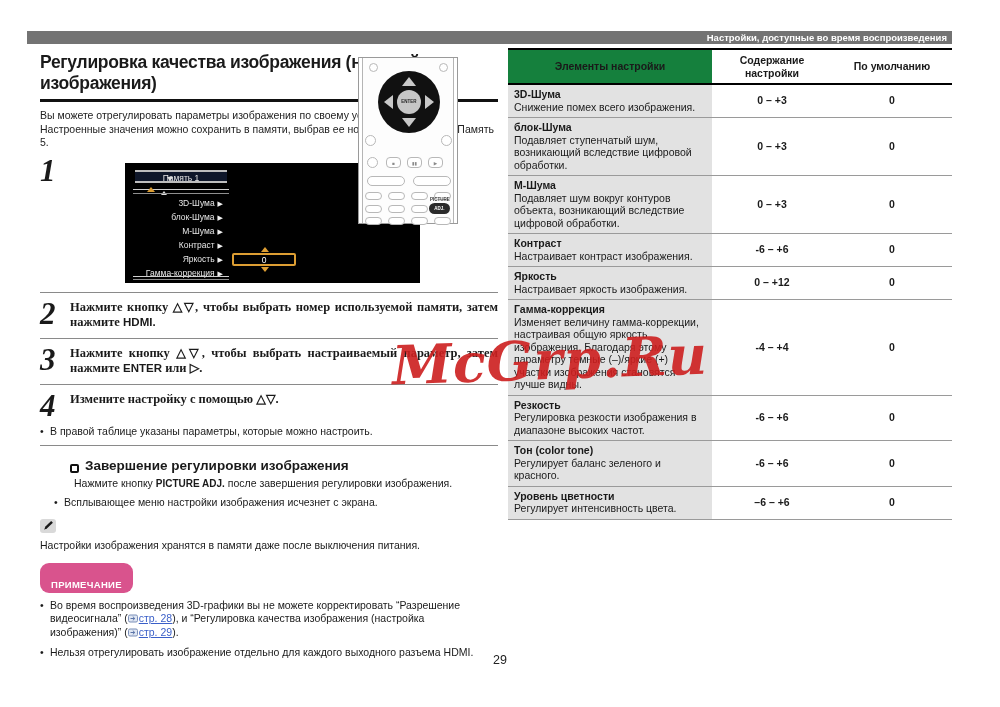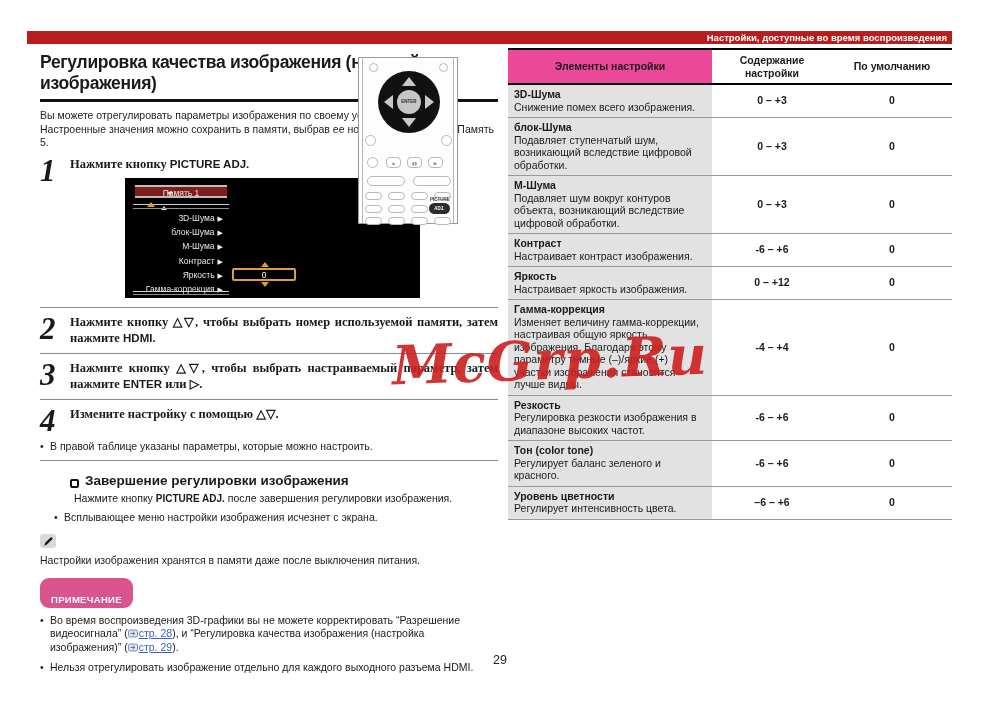--- a/index.html
+++ b/index.html
@@ -6,21 +6,21 @@
   html,body { margin:0; padding:0; }
   body {
     width:1000px; height:707px; position:relative; overflow:hidden;
     background:#ffffff; color:#1a1a1a;
     font-family:"Liberation Sans", sans-serif;
   }
 
   
   .banner {
     position:absolute; left:27px; top:31px; width:925px; height:13px;
-    background:#b91c1c; color:#fff; font-size:9.5px; font-weight:bold;
+    background:#737373; color:#fff; font-size:9.5px; font-weight:bold;
     text-align:right; line-height:13px; padding-right:5px;
   }
 
   
   .leftcol { position:absolute; left:40px; top:50px; width:458px; }
 
   .title {
     font-size:17.5px; font-weight:bold; letter-spacing:-0.3px;
     margin:0; padding:2px 0 5px 0; border-bottom:3px solid #111;
   }
@@ -43,21 +43,21 @@
   .bullet-line { font-size:10.5px; line-height:13px; margin-top:6px; padding-left:10px; position:relative; }
   .bullet-line::before { content:"•"; position:absolute; left:0; }
 
   
   .screens { margin:6px 0 2px 55px; }
   .osd { width:295px; height:120px; background:#000; position:relative;
          color:#e6e6e6; font-size:8.5px; }
   .osd-mem-box {
     position:absolute; left:10px; top:7px; width:92px; height:13px;
     border-top:2px solid #bdbdbd; border-bottom:2px solid #bdbdbd;
-    background:#7f1d1d; text-align:center; line-height:12px;
+    background:#0f172a; text-align:center; line-height:12px;
   }
   .osd-mem-arrows { position:absolute; left:26px; top:8px; }
   .osd-mem-arrows .t-up { width:0;height:0;border-left:3px solid transparent;border-right:3px solid transparent;border-bottom:4px solid #ddd; margin-bottom:1px;}
   .osd-mem-arrows .t-dn { width:0;height:0;border-left:3px solid transparent;border-right:3px solid transparent;border-top:4px solid #ddd;}
   .osd-line1 { position:absolute; left:8px; top:26px; width:96px; height:1px; background:#cfcfcf; }
   .osd-line2 { position:absolute; left:8px; top:30px; width:96px; height:1px; background:#8f8f8f; }
   .osd-scroll-tri { position:absolute; left:22px; top:24px; width:0; height:0;
     border-left:4px solid transparent; border-right:4px solid transparent; border-bottom:5px solid #dd9e33; }
   .osd-menu { position:absolute; left:0; top:33px; width:104px; }
   .osd-item { height:14.2px; line-height:14.2px; text-align:right; padding-right:6px; white-space:nowrap; }
@@ -115,21 +115,21 @@
   
   .settings-table {
     position:absolute; left:508px; top:48px; width:444px;
     border-collapse:collapse; border-top:2px solid #000;
     font-size:10.5px; line-height:12.5px;
   }
   .settings-table th {
     font-size:10.5px; font-weight:bold; text-align:center; vertical-align:middle;
     padding:4px 4px; border-bottom:2px solid #000; background:#fff;
   }
-  .settings-table th.gray { background:#ec4899;margin-top:28px; }
+  .settings-table th.gray { background:#15803d;margin-top:28px; }
   .settings-table td { border-bottom:1px solid #9a9a9a; padding:3px 6px 4px 6px; vertical-align:top; }
   .settings-table td.name-cell { background:#e2e2e2; width:204px; }
   .settings-table td.range-cell, .settings-table td.def-cell {
     text-align:center; font-weight:bold; vertical-align:middle; width:120px; }
   .param-name { font-weight:bold; }
   .param-desc { font-weight:normal; }
 
   
   .watermark {
     position:absolute; left:392px; top:328px; z-index:20;
@@ -148,21 +148,20 @@
   <h1 class="title">Регулировка качества изображения (настройка изображения)</h1>
   <div class="intro">
     <div>Вы можете отрегулировать параметры изображения по своему усмотрению.</div>
     <div>Настроенные значения можно сохранить в памяти, выбрав ее номер от Память 1 до Память 5.</div>
   </div>
 
   
   <div class="step">
     <div class="step-num">1</div>
     <div class="step-body">
-      <div class="step-text"><span>Нажмите кнопку </span><span class="key">PICTURE ADJ.</span></div>
 
       <div class="screens">
         <div class="osd">
           <div class="osd-mem-box">
             <span class="osd-mem-arrows"><span class="t-up"></span><span class="t-dn"></span></span>
             <span>Память 1</span>
           </div>
           <div class="osd-line1"></div>
           <div class="osd-line2"></div>
           <div class="osd-scroll-tri"></div>

